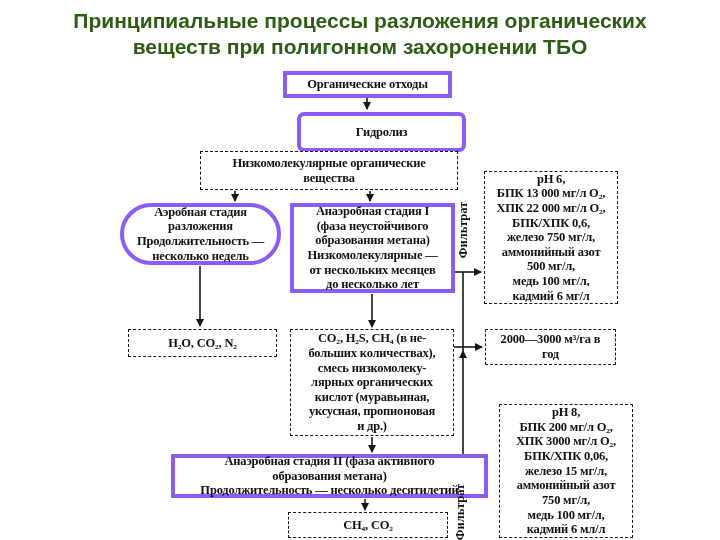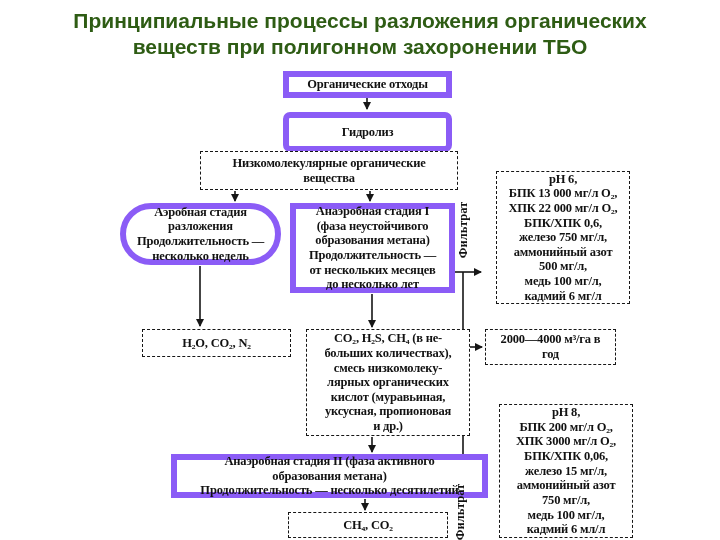--- a/index.html
+++ b/index.html
@@ -5,21 +5,21 @@
   html,body{margin:0;padding:0;background:#ffffff;}
   #slide{position:relative;width:720px;height:540px;background:#ffffff;overflow:hidden;
          font-family:"Liberation Serif","DejaVu Serif",serif;padding-left:47px;}
   .title{position:absolute;left:40px;top:8px;width:640px;text-align:center;
          font-family:"Liberation Sans","DejaVu Sans",sans-serif;
          font-size:21px;font-weight:bold;line-height:1.24;color:#2e5c14;white-space:pre-line;}
   .node{position:absolute;display:flex;align-items:center;justify-content:center;
         box-sizing:border-box;background:#ffffff;color:#121212;
         font-size:12.5px;font-weight:bold;line-height:1.17;text-align:center;
         white-space:pre-line;letter-spacing:-0.2px;padding:1px 2px;z-index:2;}
-  .solid{border:6px solid #8b5cf6;}
+  .solid{border:4px solid #8b5cf6;}
   .dashed{border:1.6px dashed #161616;}
   .vlabel{position:absolute;width:60px;height:16px;text-align:center;z-index:2;
           font-size:12.5px;font-weight:bold;color:#121212;transform:rotate(-90deg);}
   #wires{position:absolute;left:0;top:0;z-index:1;pointer-events:none;}
 </style>
 </head>
 <body>
 
 <div id="slide">
 
@@ -44,58 +44,58 @@
       <line x1="455" y1="272" x2="481" y2="272" marker-end="url(#arr)"></line>
       <line x1="453" y1="347" x2="482" y2="347" marker-end="url(#arr)"></line>
       <line x1="456" y1="478" x2="480" y2="478" marker-end="url(#arr)"></line>
       <line x1="463" y1="272" x2="463" y2="478"></line>
       <line x1="463" y1="357" x2="463" y2="351" marker-end="url(#arr)"></line>
     </g>
   </svg>
 
   <div class="node solid" style="left:283px;top:71px;width:169px;height:27px;">Органические отходы</div>
 
-  <div class="node solid" style="left:283px;top:112px;width:169px;height:40px;border-radius:7px;">Гидролиз</div>
+  <div class="node solid" style="left:297px;top:112px;width:169px;height:40px;border-radius:7px;">Гидролиз</div>
 
   <div class="node dashed" style="left:200px;top:151px;width:258px;height:39px;">Низкомолекулярные органические
 вещества</div>
 
   <div class="node solid" style="left:120px;top:203px;width:161px;height:62px;border-radius:31px;">Аэробная стадия
 разложения
 Продолжительность —
 несколько недель</div>
 
   <div class="node solid" style="left:290px;top:203px;width:165px;height:90px;">Анаэробная стадия I
 (фаза неустойчивого
 образования метана)
-Продолжительность —
+Низкомолекулярные —
 от нескольких месяцев
 до несколько лет</div>
 
-  <div class="node dashed" style="left:496px;top:171px;width:134px;height:133px;text-align:center;">pH 6,
+  <div class="node dashed" style="left:484px;top:171px;width:134px;height:133px;text-align:center;">pH 6,
 БПК 13 000 мг/л O₂,
 ХПК 22 000 мг/л O₂,
 БПК/ХПК 0,6,
 железо 750 мг/л,
 аммонийный азот
 500 мг/л,
 медь 100 мг/л,
 кадмий 6 мг/л</div>
 
-  <div class="node dashed" style="left:142px;top:329px;width:149px;height:28px;">H₂O, CO₂, N₂</div>
+  <div class="node dashed" style="left:128px;top:329px;width:149px;height:28px;">H₂O, CO₂, N₂</div>
 
-  <div class="node dashed" style="left:306px;top:329px;width:164px;height:107px;">CO₂, H₂S, CH₄ (в не-
+  <div class="node dashed" style="left:290px;top:329px;width:164px;height:107px;">CO₂, H₂S, CH₄ (в не-
 больших количествах),
 смесь низкомолеку-
 лярных органических
 кислот (муравьиная,
 уксусная, пропионовая
 и др.)</div>
 
-  <div class="node dashed" style="left:485px;top:329px;width:131px;height:36px;">2000—4000 м³/га в
+  <div class="node dashed" style="left:485px;top:329px;width:131px;height:36px;">2000—3000 м³/га в
 год</div>
 
   <div class="node dashed" style="left:499px;top:404px;width:134px;height:134px;">pH 8,
 БПК 200 мг/л O₂,
 ХПК 3000 мг/л O₂,
 БПК/ХПК 0,06,
 железо 15 мг/л,
 аммонийный азот
 750 мг/л,
 медь 100 мг/л,

